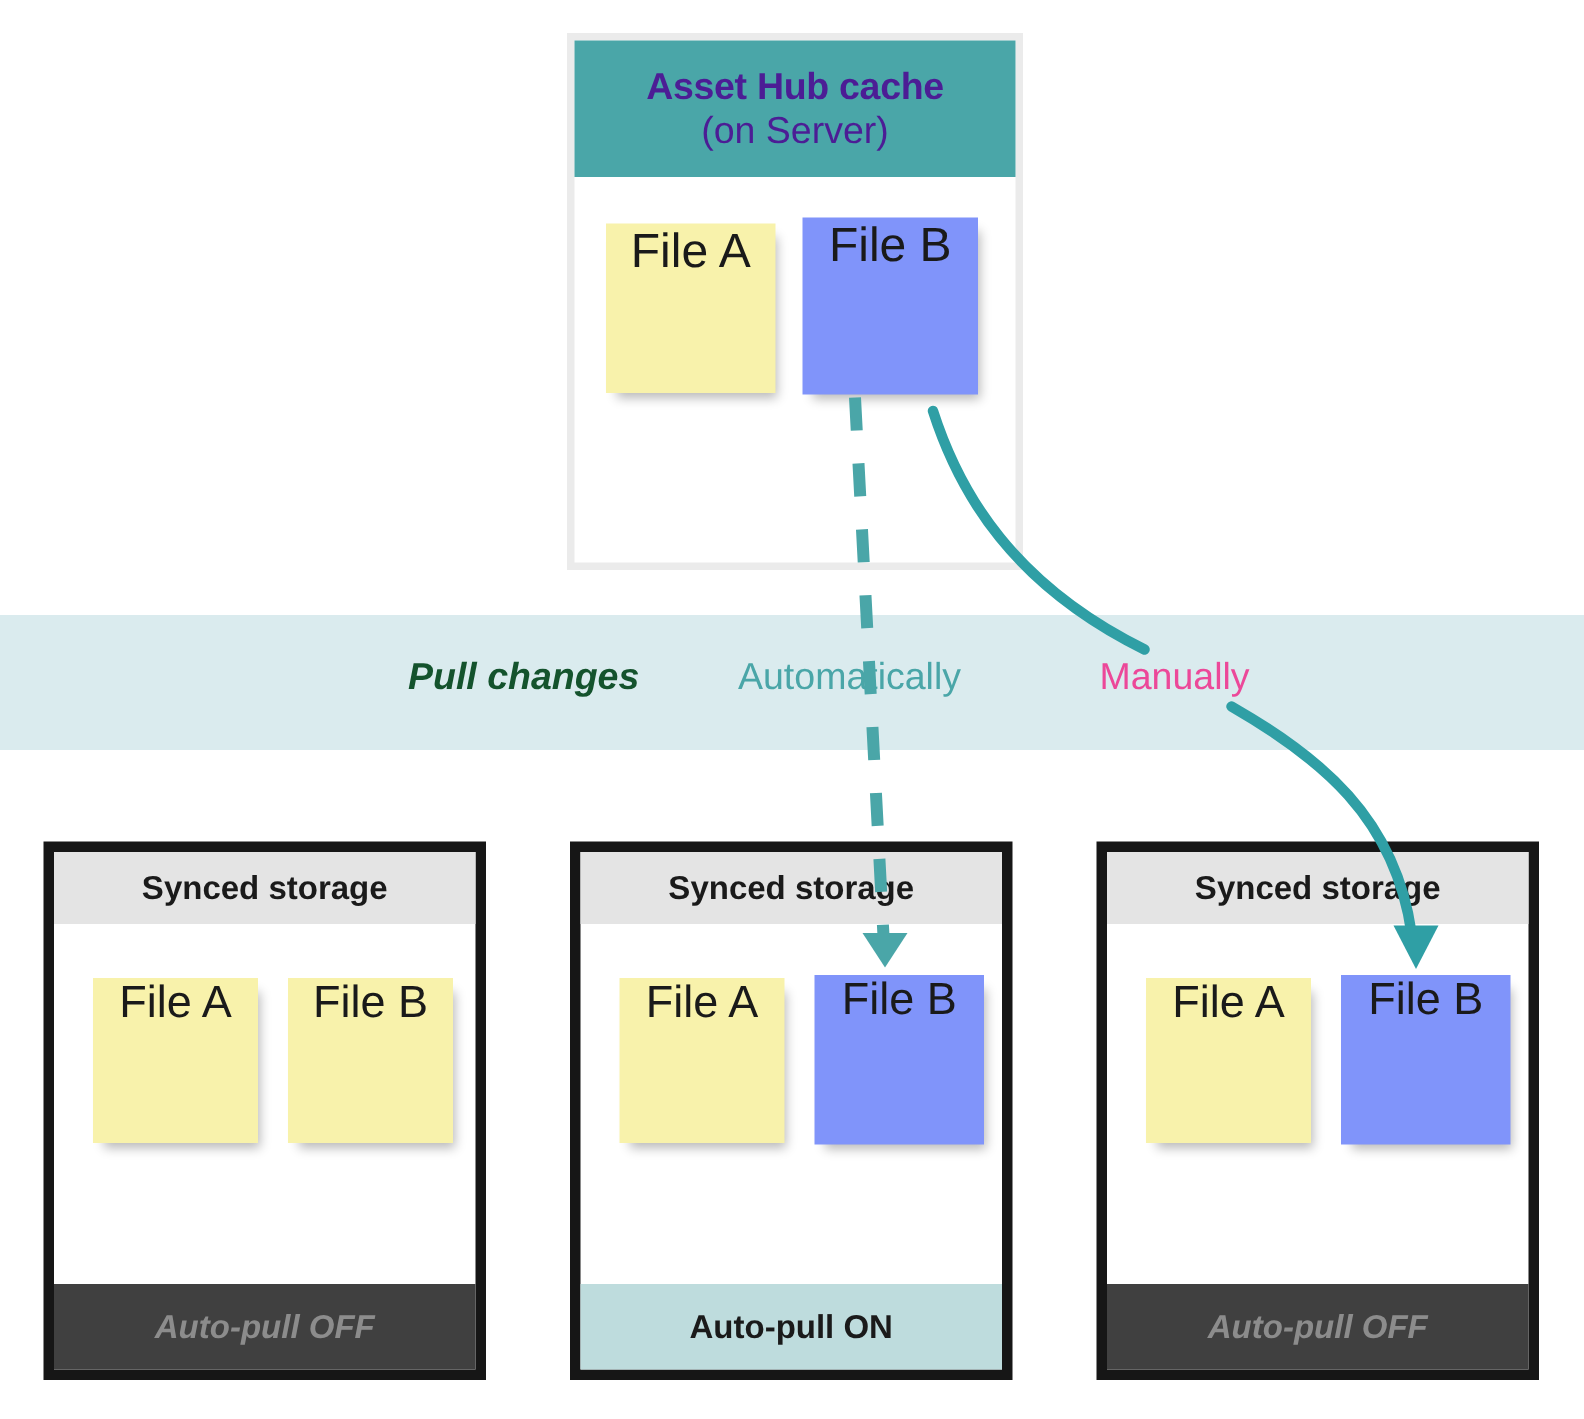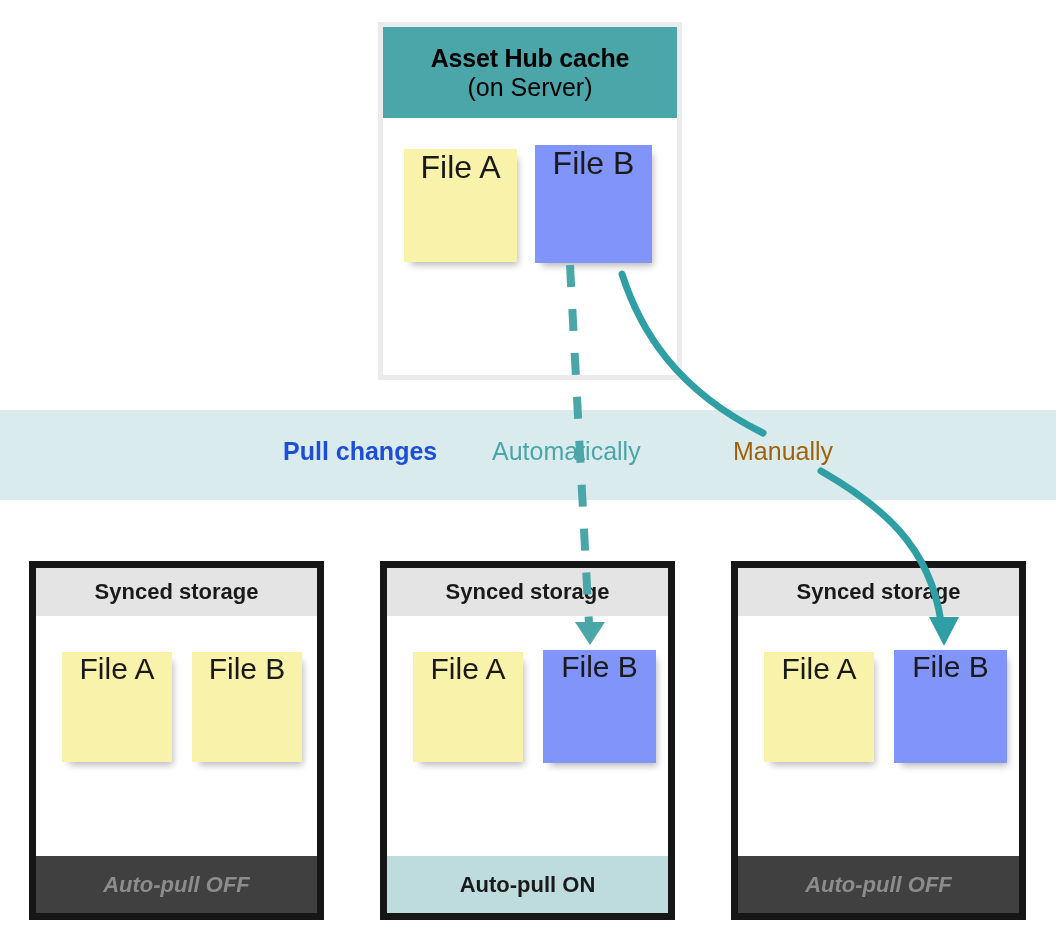--- a/index.html
+++ b/index.html
@@ -30,21 +30,21 @@
     border: 5px solid #ebebeb;
     box-sizing: border-box;
   }
   #server-header {
     position: absolute;
     left: 0;
     top: 0;
     width: 100%;
     height: 91px;
     background: #4aa6a8;
-    color: #000000;
+    color: #4c1d95;
     display: flex;
     flex-direction: column;
     align-items: center;
     justify-content: center;
     box-sizing: border-box;
   }
   #server-header .line1 {
     font-size: 25px;
     font-weight: bold;
     line-height: 1.15;
@@ -77,33 +77,34 @@
     background: #daebee;
   }
   .band-label {
     position: absolute;
     top: 437px;
     font-size: 25px;
     color: #3f9ba3;
     white-space: nowrap;
   }
   #label-pull-changes {
-    left: 283px;
-    font-weight: bold;
-    color: #1d4ed8;
+    left: 272px;
+    font-weight: bold;
+    color: #14532d;
+    font-style: italic;
   }
   #label-automatically {
     left: 492px;
     font-weight: normal;
     color: #4aa6a8;
   }
   #label-manually {
     left: 733px;
     font-weight: normal;
-    color: #a16207;
+    color: #ec4899;
   }
 
   
   .storage-box {
     position: absolute;
     top: 561px;
     width: 295px;
     height: 359px;
     background: #ffffff;
     border: 7px solid #161616;

